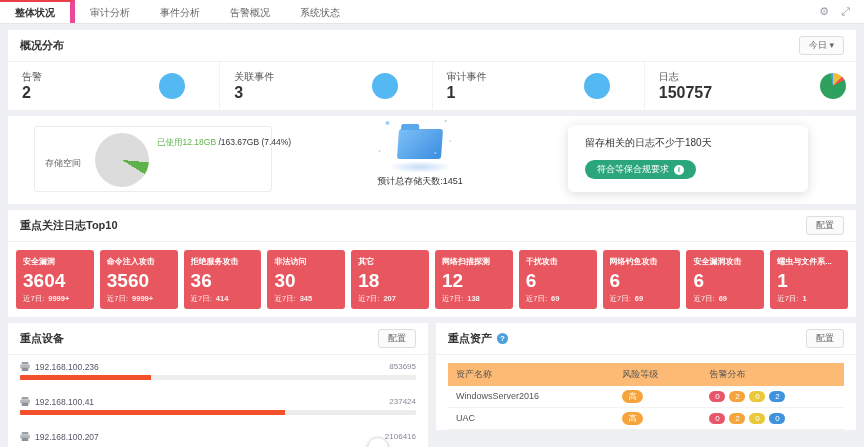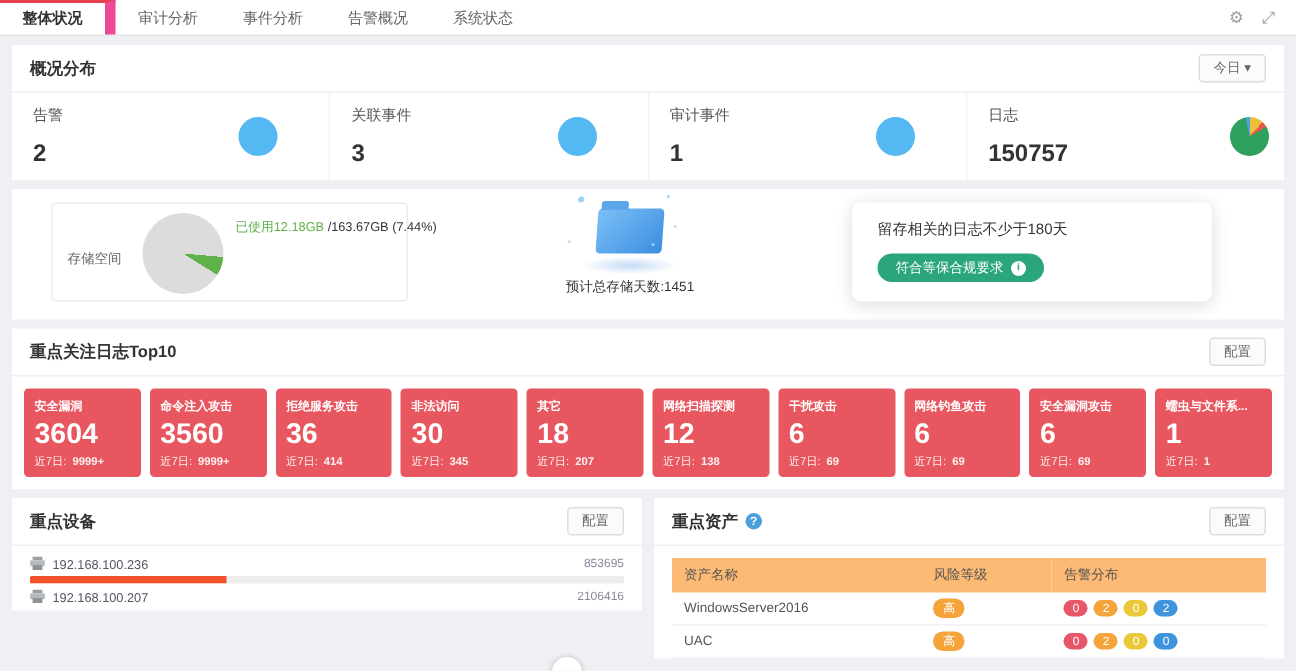--- a/index.html
+++ b/index.html
@@ -3,37 +3,37 @@
 <meta charset="utf-8">
 <style>
   * { box-sizing: border-box; margin: 0; padding: 0; }
   html,body { width:864px; height:447px; overflow:hidden; }
   body { background:#eef0f3; font-family:"Liberation Sans",sans-serif; position:relative; }
 
   
   .tabbar { height:24px; background:#fff; border-bottom:1px solid #e5e5e5; display:flex; align-items:stretch; }
   .tab-list { display:flex; }
   .tab { padding:0 15px; font-size:10px; color:#666; line-height:21px; border-top:2px solid transparent; cursor:pointer; }
-  .tab.active { color:#333; font-weight:bold; border-top-color:#e8414d; border-right:7px solid #ec4899; }
+  .tab.active { color:#333; font-weight:bold; border-top-color:#e8414d; border-right:5px solid #ec4899; }
   .win-icons { margin-left:auto; display:flex; align-items:center; gap:12px; padding-right:14px; color:#9aa0a6; font-size:11px; }
   .win-icons span { cursor:pointer; }
 
   
   .section { background:#fff; margin:6px 8px 0; }
   .sec-head { display:flex; align-items:center; justify-content:space-between; padding:6px 12px; border-bottom:1px solid #f0f0f0; }
   .sec-title { font-size:11px; font-weight:bold; color:#333; display:flex; align-items:center; gap:5px; }
   .btn { font-size:9px; color:#666; background:#fbfbfb; border:1px solid #ddd; border-radius:3px; padding:2px 9px; cursor:pointer; white-space:nowrap; }
   .help-icon { width:11px; height:11px; border-radius:50%; background:#4aa0dd; color:#fff; font-size:8px; font-weight:bold;
                display:inline-flex; align-items:center; justify-content:center; }
 
   
   .stats { display:flex; }
   .stat { flex:1; display:flex; justify-content:space-between; align-items:center; padding:8px 0 8px 14px; border-right:1px solid #f3f3f3; }
   .stat:last-child { border-right:none; }
-  .stat-label { font-size:10px; color:#555; margin-bottom:10px;font-family:Liberation Serif, serif; }
+  .stat-label { font-size:10px; color:#555; margin-bottom:0;font-family:Liberation Serif, serif; }
   .stat-value { font-size:16px; font-weight:bold; color:#333; }
   .stat-icon { width:26px; height:26px; border-radius:50%; margin-right:34px; background:#54b9f2; flex:none; }
   .stat-icon.pie { margin-right:10px;
       background:conic-gradient(#edbf3a 0 42deg, #e8564f 42deg 60deg, #2fa15e 60deg 348deg, #4aa0dd 348deg 360deg); }
 
   
   .storage-body { display:flex; align-items:center; padding:9px 26px 12px; }
   .storage-box { width:238px; height:66px; border:1px solid #ececec; border-radius:3px; position:relative; flex:none; }
   .storage-space-label { position:absolute; left:10px; top:30px; font-size:9px; color:#666; }
   .storage-pie { position:absolute; left:60px; top:6px; width:54px; height:54px; border-radius:50%;
@@ -60,21 +60,21 @@
   .log-name { font-size:8px; white-space:nowrap; overflow:hidden; margin-bottom:4px; font-weight:bold; }
   .log-value { font-size:19px; font-weight:bold; line-height:1.05; margin-bottom:3px; }
   .log-recent { font-size:7.5px; opacity:.9; white-space:nowrap; }
   .log-recent b { margin-left:4px; }
 
   
   .bottom { display:flex; gap:8px; margin:6px 8px 0; align-items:flex-start; }
   .panel { flex:1; background:#fff; min-width:0; }
 
   .device-list { padding:7px 12px 0; }
-  .device-row { margin-bottom:4px; }
+  .device-row { margin-bottom:17px; }
   .device-top { display:flex; justify-content:space-between; align-items:center; font-size:8.5px; color:#556; }
   .device-ip { display:flex; align-items:center; gap:5px; }
   .device-val { color:#889; font-size:8px; }
   .bar-track { height:5px; background:#ededed; border-radius:1px; margin-top:3px; overflow:hidden; }
   .bar-fill { height:100%; background:#f2512b; }
 
   .asset-table { width:calc(100% - 24px); margin:8px 12px 0; border-collapse:collapse; font-size:9px; color:#555; }
   .asset-table th { background:#fdba74; font-weight:normal; text-align:left; padding:5px 8px; color:#555; }
   .asset-table td { padding:4px 8px; border-bottom:1px solid #f2f2f2; }
   .risk-pill { display:inline-block; min-width:21px; text-align:center; padding:1px 0; border-radius:9px; color:#fff; font-size:8px; }
@@ -239,20 +239,36 @@
    <rect x="2" y="0" width="8" height="3" fill="#9aa0a6"></rect>
    <rect x="0" y="3" width="12" height="5" rx="1" fill="#b5babf"></rect>
    <rect x="2" y="7" width="8" height="4" fill="#8d9398"></rect>
               </svg>
               <span>192.168.100.236</span>
             </span>
        <span class="device-val">853695</span>
      </div>
      <div class="bar-track">
        <div class="bar-fill" style="width:33%"></div>
+     </div>
+   </div>
+        <div class="device-row">
+     <div class="device-top">
+       <span class="device-ip">
+              <svg width="10" height="9" viewBox="0 0 12 11">
+   <rect x="2" y="0" width="8" height="3" fill="#9aa0a6"></rect>
+   <rect x="0" y="3" width="12" height="5" rx="1" fill="#b5babf"></rect>
+   <rect x="2" y="7" width="8" height="4" fill="#8d9398"></rect>
+              </svg>
+              <span>192.168.100.41</span>
+            </span>
+       <span class="device-val">237424</span>
+     </div>
+     <div class="bar-track">
+       <div class="bar-fill" style="width:67%"></div>
      </div>
    </div>
         <div class="device-row">
      <div class="device-top">
        <span class="device-ip">
               <svg width="10" height="9" viewBox="0 0 12 11">
    <rect x="2" y="0" width="8" height="3" fill="#9aa0a6"></rect>
    <rect x="0" y="3" width="12" height="5" rx="1" fill="#b5babf"></rect>
    <rect x="2" y="7" width="8" height="4" fill="#8d9398"></rect>
               </svg>

